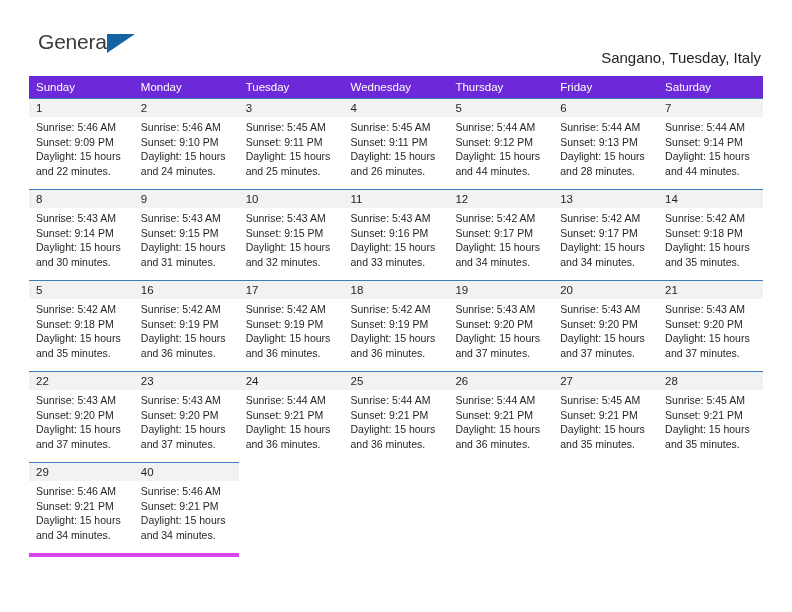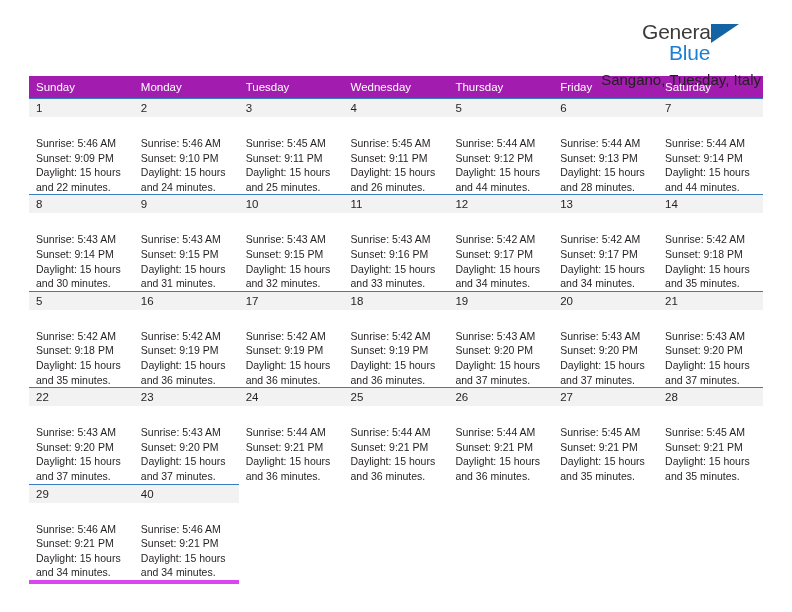--- a/index.html
+++ b/index.html
@@ -19,26 +19,25 @@
     position: relative;
     width: 792px;
     height: 612px;
     box-sizing: border-box;
     padding: 0 29px;
   }
 
   
   .top-bar {
     display: flex;
-    align-items: flex-end;
+    align-items: center;
     justify-content: space-between;
-    padding-top: 20px;
+    padding-top: 39px;
     height: 72px;
     box-sizing: border-box;
-    flex-direction: column;
   }
 
   .logo {
     position: relative;
     width: 130px;
     height: 52px;
     padding-left: 9px;
     box-sizing: border-box;
   }
   .logo-general {
@@ -87,21 +86,21 @@
 
   
   .calendar {
     width: 734px;
     border-collapse: collapse;
     table-layout: fixed;
     margin-top: 4px;
   }
 
   .calendar thead th {
-    background: #a21caf;
+    background: #6d28d9;
     color: #ffffff;
     font-size: 11.5px;
     font-weight: normal;
     text-align: left;
     padding: 5px 0 5px 7px;
     height: 20px;
     box-sizing: border-box;
     border: none;
   }
 
@@ -125,21 +124,20 @@
     height: 18px;
     line-height: 18px;
     padding-left: 7px;
     font-size: 11.5px;
     color: #231f20;
     box-sizing: border-box;
   }
 
   .day-body {
     padding: 3px 6px 0 7px;
-    margin-top: 16px;
   }
   .day-body .line {
     font-size: 10.5px;
     line-height: 14.6px;
     color: #231f20;
     white-space: nowrap;
   }
 
   td.empty {
     background: #ffffff;
@@ -148,21 +146,20 @@
 </head>
 <body>
 
 <div class="page">
 
   <div class="top-bar">
 
     <div class="logo">
       <span class="logo-general">General</span>
       <span class="logo-flag"></span>
-      <span class="logo-blue">Blue</span>
     </div>
 
     <div class="title-block">
       <div class="cal-subtitle">Sangano, Tuesday, Italy</div>
     </div>
 
   </div>
 
   <table class="calendar">
     <thead>

